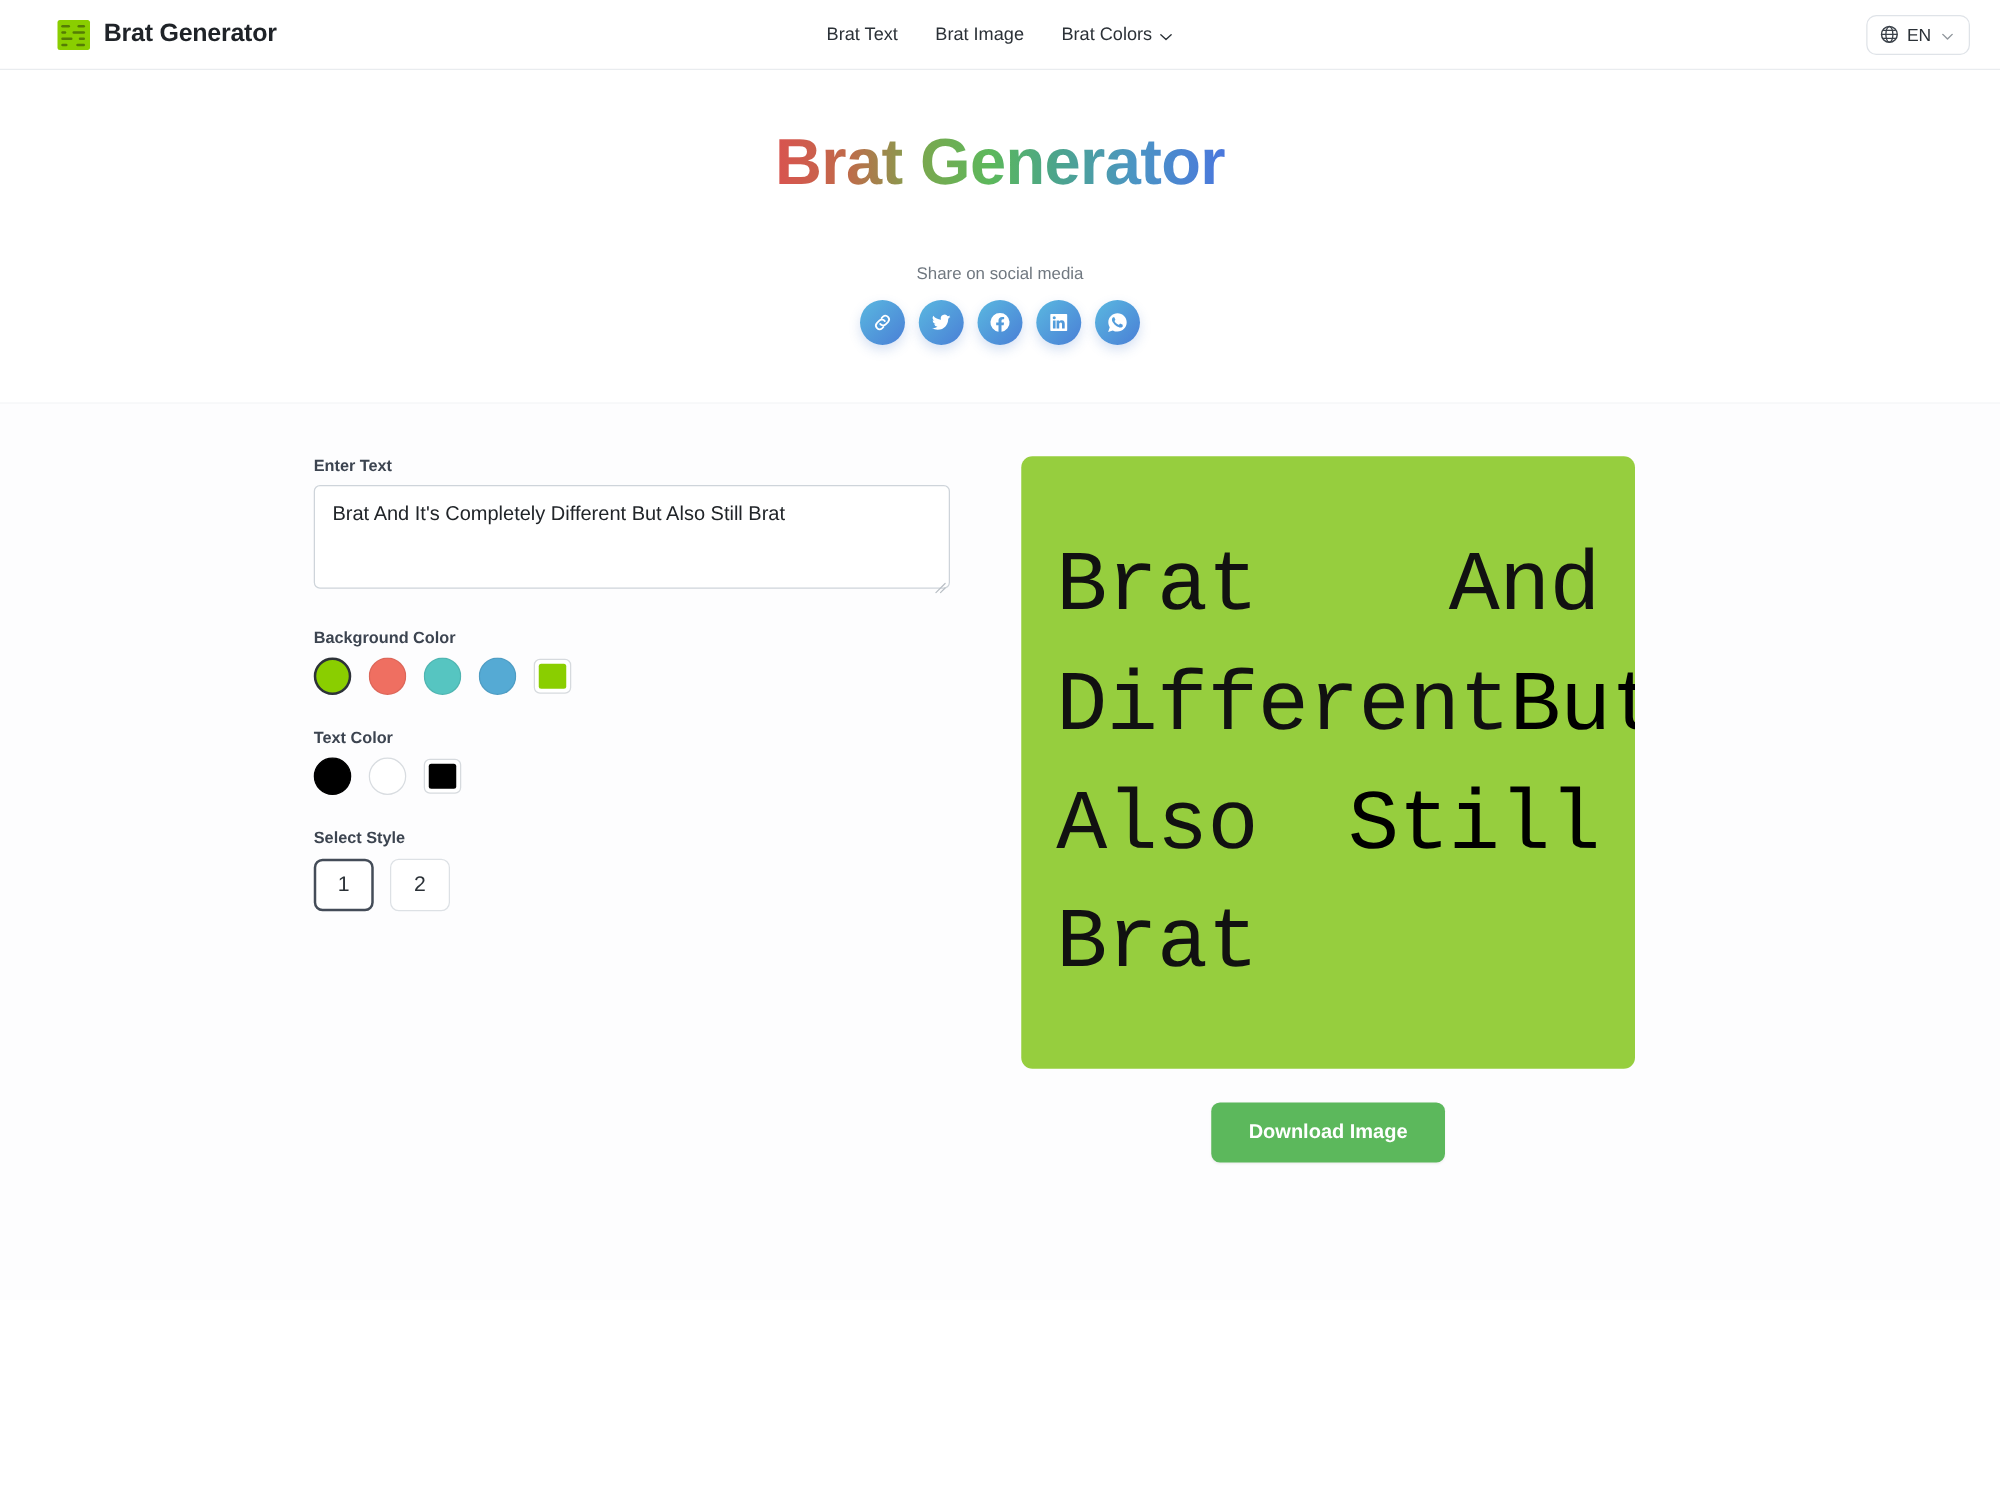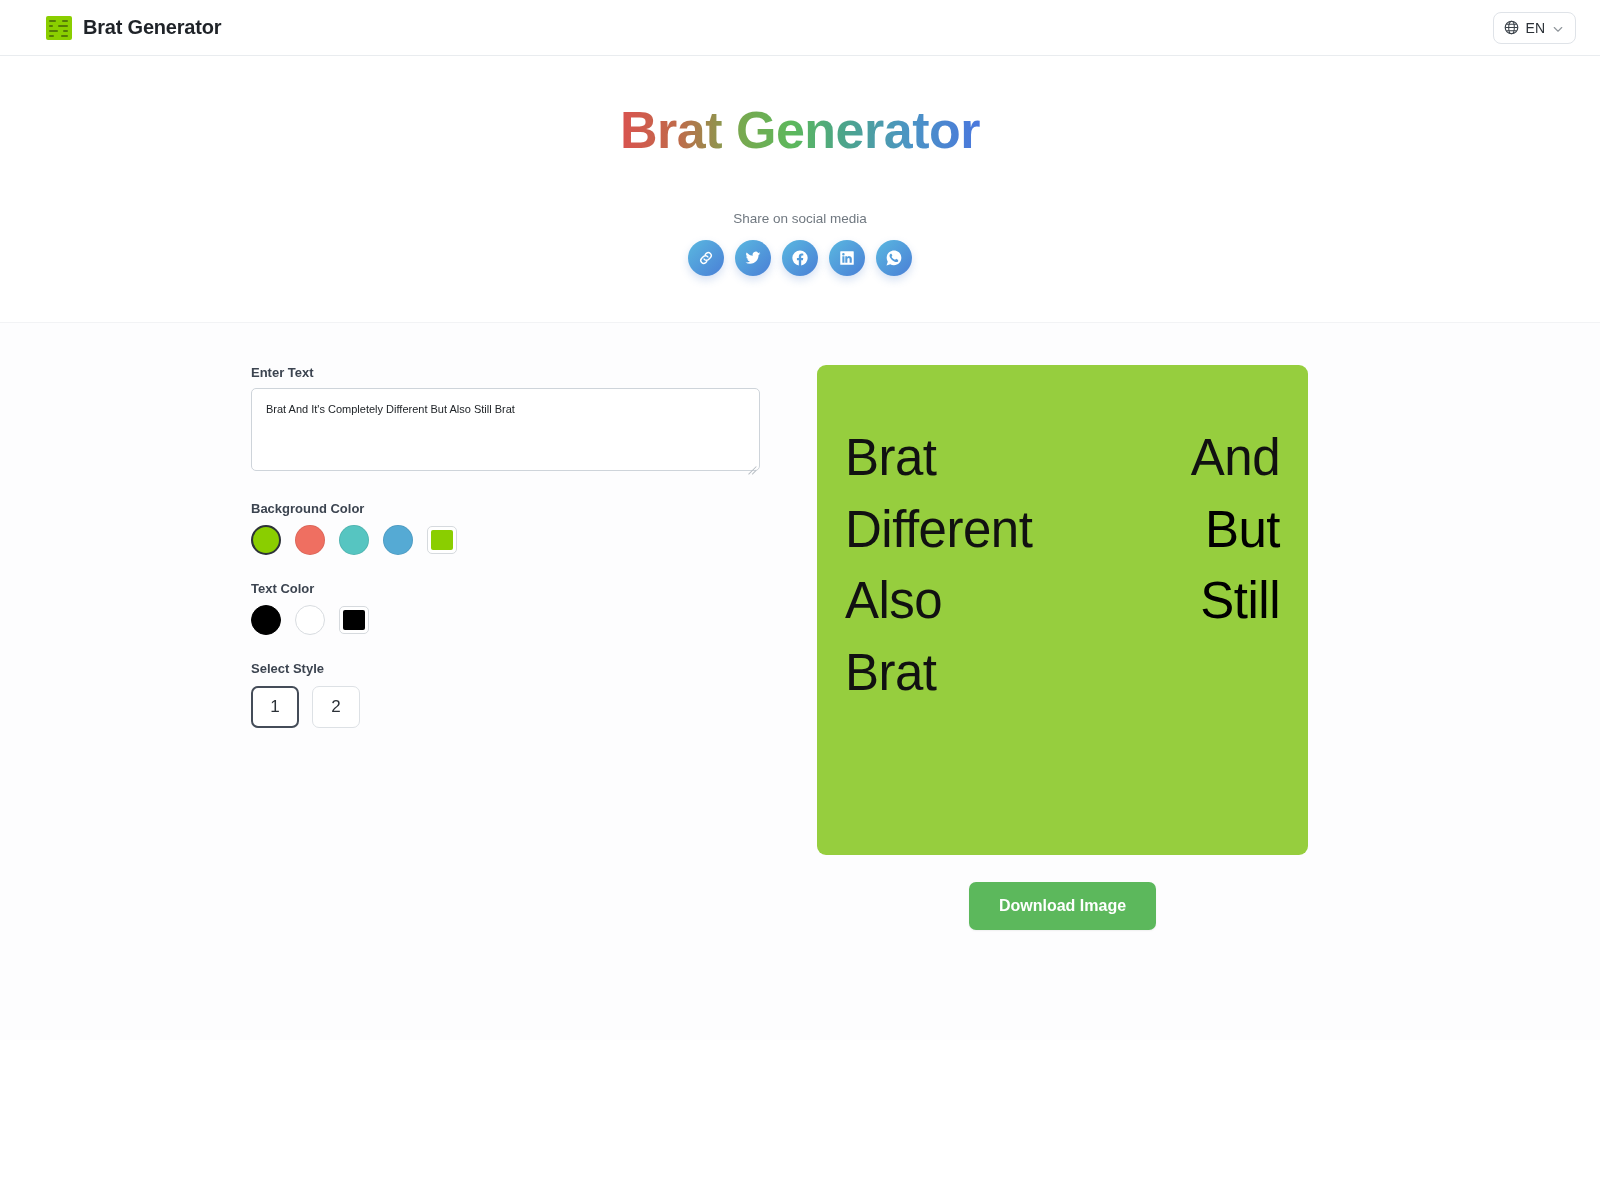--- a/index.html
+++ b/index.html
@@ -102,21 +102,21 @@
   .col-right { flex: 1; padding-left: 57px; }
 
   .field-label {
     font-size: 13px; font-weight: bold; color: #3c4450; margin-bottom: 8px;
   }
   .textarea {
     width: 509px; height: 83px;
     border: 1px solid #ced4da; border-radius: 5px;
     background: #fff;
     padding: 13px 14px;
-    font-size: 11px; color: #212529; font-family: "Liberation Sans", sans-serif;
+    font-size: 16px; color: #212529; font-family: "Liberation Sans", sans-serif;
     resize: none; outline: none; overflow: hidden;
     line-height: 1.3;
     position: relative;
   }
   .ta-wrap { position: relative; width: 509px; }
   .ta-grip {
     position: absolute; right: 3px; bottom: 3px;
     width: 11px; height: 11px; pointer-events: none;
   }
 
@@ -153,22 +153,22 @@
     padding: 57px 28px 28px 28px;
     display: flex; flex-direction: column;
     overflow: hidden;
   }
   .card-line {
     display: flex; justify-content: space-between; align-items: baseline;
     width: 100%;
   }
   .card-line.single { justify-content: flex-start; }
   .card-word {
-    font-size: 51px; font-weight: normal; line-height: 1.4;
-    font-family: Liberation Sans, sans-serif;
+    font-size: 68px; font-weight: normal; line-height: 1.4;
+    font-family: Liberation Mono, monospace;
     letter-spacing: -0.5px; white-space: nowrap;
   }
   .dl-wrap { width: 491px; display: flex; justify-content: center; margin-top: 27px; align-items: center; }
   .dl-btn {
     background: #5cb85c; color: #fff;
     border: none; border-radius: 7px;
     padding: 15px 30px;
     font-size: 16px; font-weight: bold; cursor: pointer;
     font-family: "Liberation Sans", sans-serif;
     box-shadow: 0 1px 2px rgba(0,0,0,.06);
@@ -187,20 +187,36 @@
         <div class="ln" style="left:3px;  top:9px;  width:4px;"></div>
         <div class="ln" style="left:12px; top:9px;  width:10px;"></div>
         <div class="ln" style="left:3px;  top:14px; width:9px;"></div>
         <div class="ln" style="left:17px; top:14px; width:5px;"></div>
         <div class="ln" style="left:3px;  top:19px; width:5px;"></div>
         <div class="ln" style="left:15px; top:19px; width:7px;"></div>
       </div>
       <span class="brand-title">Brat Generator</span>
     </div>
 
+    <div class="nav-center">
+      <a class="nav-link" href="#">
+        <span>Brat Text</span>
+      </a>
+      <a class="nav-link" href="#">
+        <span>Brat Image</span>
+      </a>
+      <a class="nav-link" href="#">
+        <span>Brat Colors</span>
+        <span class="chev">
+          <svg viewBox="0 0 16 16">
+              <path d="M2 5.5 L8 11 L14 5.5" stroke="#2b3137" stroke-width="1.6" fill="none" stroke-linecap="round" stroke-linejoin="round"></path>
+            </svg>
+        </span>
+      </a>
+    </div>
 
     <div class="nav-right">
       <button class="lang-btn">
         <span class="globe">
           <svg viewBox="0 0 16 16">
               <circle cx="8" cy="8" r="6.7" fill="none" stroke="#3a4149" stroke-width="1.25"></circle>
               <ellipse cx="8" cy="8" rx="3" ry="6.7" fill="none" stroke="#3a4149" stroke-width="1.1"></ellipse>
               <path d="M1.5 8h13M2.6 4.6h10.8M2.6 11.4h10.8" stroke="#3a4149" stroke-width="1.1" fill="none"></path>
             </svg>
         </span>

